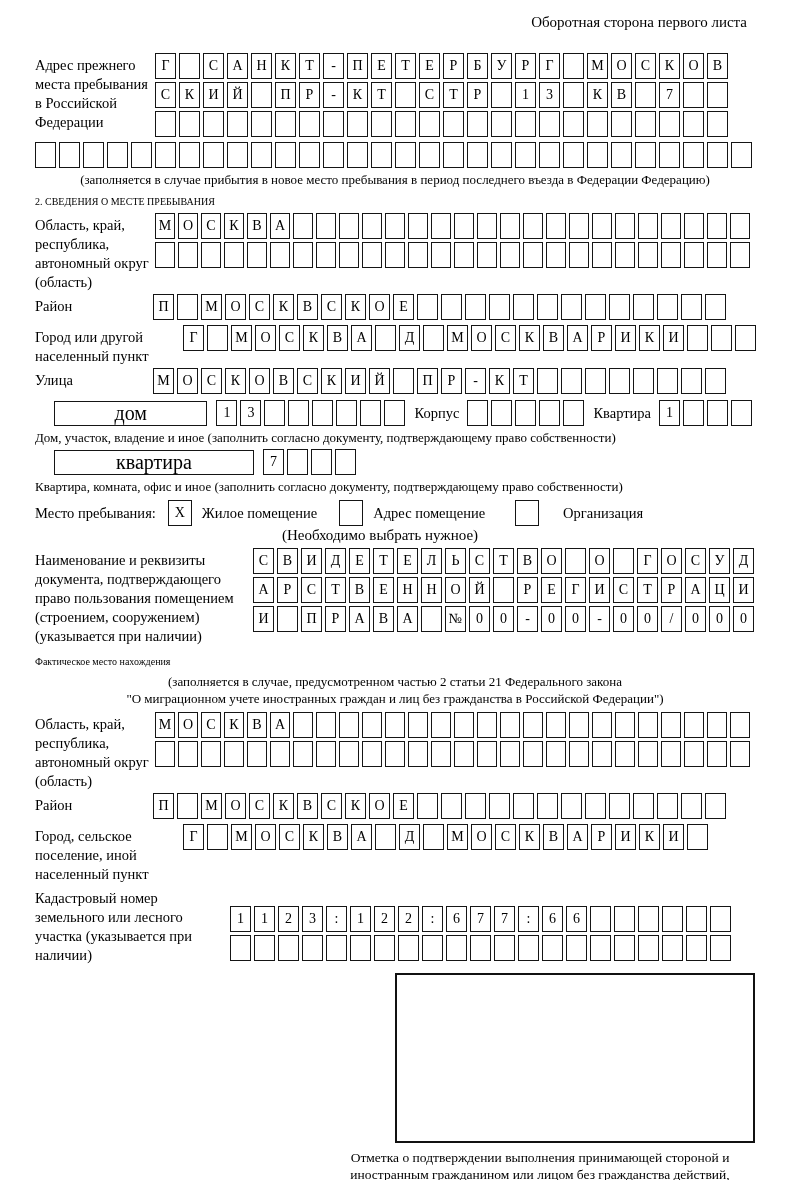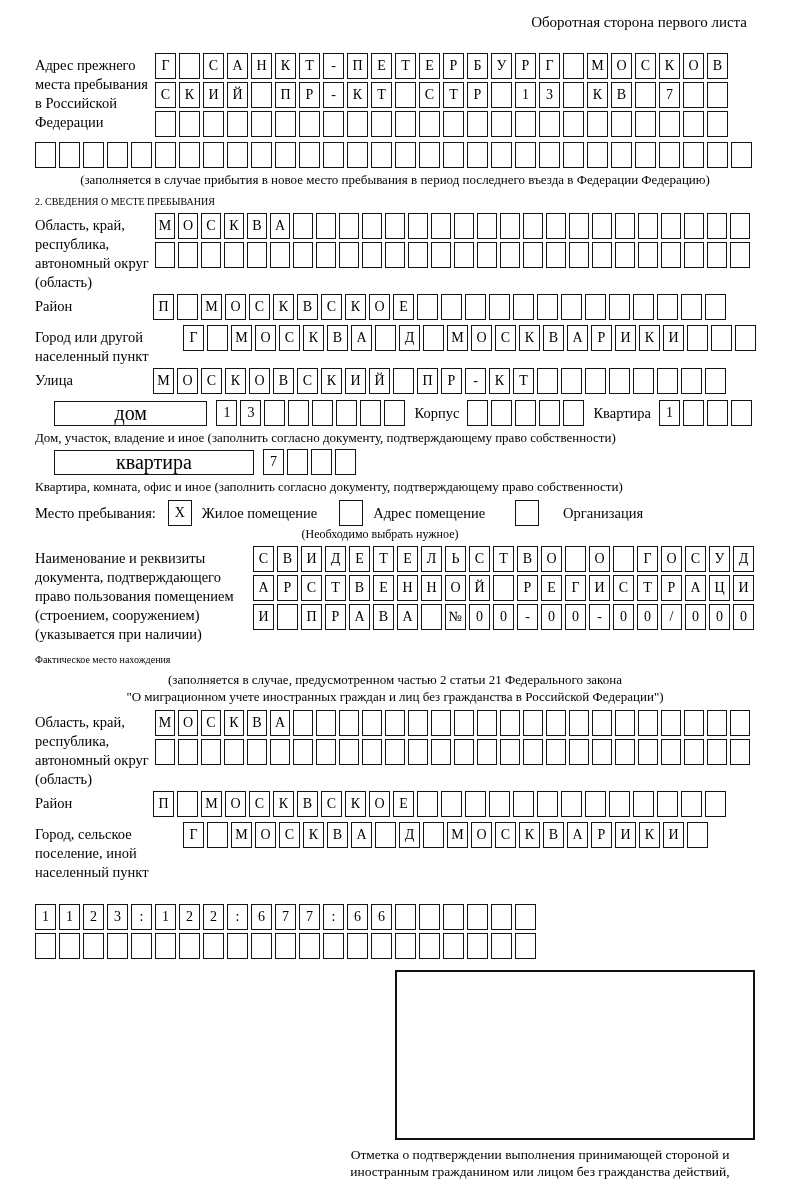--- a/index.html
+++ b/index.html
@@ -37,21 +37,21 @@
     box-sizing:border-box; border:1.6px solid #151515; height:25px;
     display:flex; align-items:center; justify-content:center; font-size:20px;margin-left:24px;
   }
   .trect.dom { width:166px; margin-right:9px; }
   .trect.kv  { width:200px; margin-right:9px; }
   .inl { margin:0 8px 0 6px; }
 
   .stay { display:flex; align-items:center; height:28px; margin-top:4px; }
   .stay .cbox { margin:0 10px; width:24px; }
   .stay-label { margin-right:2px; }
-  .hint { font-size:12px; margin-left:195px; width:300px; text-align:center; }
+  .hint { font-size:15px; margin-left:195px; width:300px; text-align:center; }
 
   .offset-rows { padding-top:20px; }
 
   .stamp-wrap { margin-top:8px; }
   .stamp-box {
     box-sizing:border-box; width:360px; height:170px;
     border:2px solid #111; margin-left:auto; margin-right:0;
   }
   .stamp-cap {
     width:440px; margin:6px -5px 0 auto; text-align:center;
@@ -163,20 +163,21 @@
   </div>
 
   <div class="field">
     <div class="lbl w148">Город, сельское поселение, иной населенный пункт</div>
     <div class="rows">
         <div class="boxrow"><span class="cbox">Г</span><span class="cbox"></span><span class="cbox">М</span><span class="cbox">О</span><span class="cbox">С</span><span class="cbox">К</span><span class="cbox">В</span><span class="cbox">А</span><span class="cbox"></span><span class="cbox">Д</span><span class="cbox"></span><span class="cbox">М</span><span class="cbox">О</span><span class="cbox">С</span><span class="cbox">К</span><span class="cbox">В</span><span class="cbox">А</span><span class="cbox">Р</span><span class="cbox">И</span><span class="cbox">К</span><span class="cbox">И</span><span class="cbox"></span></div>
       </div>
   </div>
 
   <div class="field">
+    <div class="lbl w195">Кадастровый номер земельного или лесного участка (указывается при наличии)</div>
     <div class="rows offset-rows">
       <div class="boxrow"><span class="cbox">1</span><span class="cbox">1</span><span class="cbox">2</span><span class="cbox">3</span><span class="cbox">:</span><span class="cbox">1</span><span class="cbox">2</span><span class="cbox">2</span><span class="cbox">:</span><span class="cbox">6</span><span class="cbox">7</span><span class="cbox">7</span><span class="cbox">:</span><span class="cbox">6</span><span class="cbox">6</span><span class="cbox"></span><span class="cbox"></span><span class="cbox"></span><span class="cbox"></span><span class="cbox"></span><span class="cbox"></span></div>
       <div class="boxrow"><span class="cbox"></span><span class="cbox"></span><span class="cbox"></span><span class="cbox"></span><span class="cbox"></span><span class="cbox"></span><span class="cbox"></span><span class="cbox"></span><span class="cbox"></span><span class="cbox"></span><span class="cbox"></span><span class="cbox"></span><span class="cbox"></span><span class="cbox"></span><span class="cbox"></span><span class="cbox"></span><span class="cbox"></span><span class="cbox"></span><span class="cbox"></span><span class="cbox"></span><span class="cbox"></span></div>
     </div>
   </div>
 
   <div class="stamp-wrap">
     <div class="stamp-box"></div>
     <div class="stamp-cap">Отметка о подтверждении выполнения принимающей стороной и иностранным гражданином или лицом без гражданства действий, необходимых для его постановки на учет по месту пребывания</div>
   </div>

